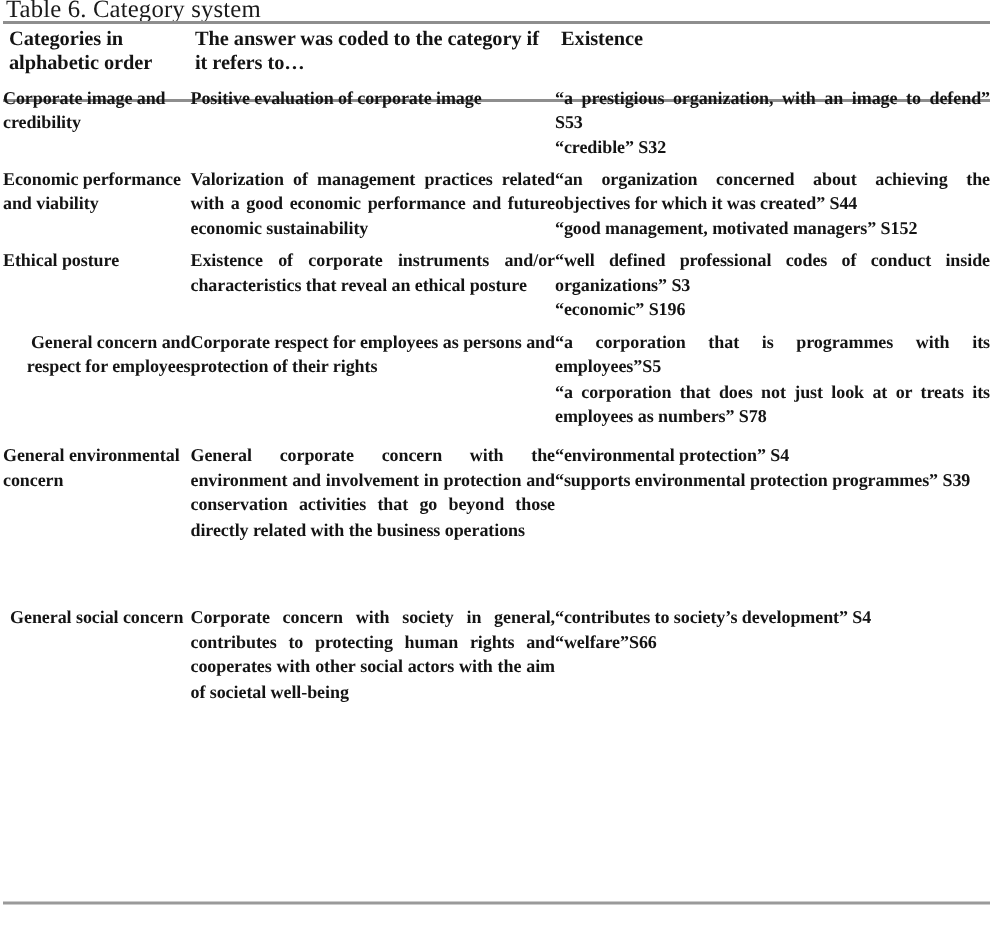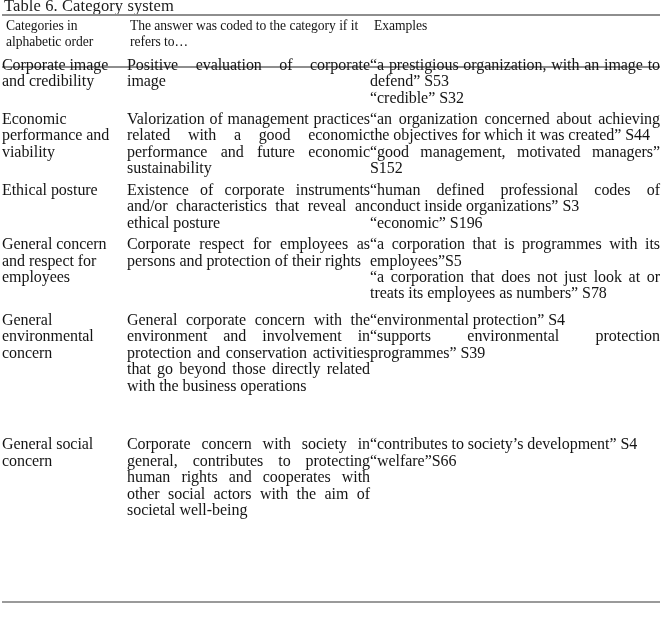--- a/index.html
+++ b/index.html
@@ -55,39 +55,39 @@
 
   table.tbl col.c1 { width: 125px; }
   table.tbl col.c2 { width: 243px; }
   table.tbl col.c3 { width: 290px; }
 
   table.tbl th,
   table.tbl td {
     vertical-align: top;
     padding: 0;
     border: 0;
-    font-weight: normal;
+    font-weight: bold;
     text-align: left;
   }
 
   
   .hdr td {
     font-weight: bold;
     font-size: 13.6px;
     line-height: 16.3px;
     letter-spacing: -0.05px;
     padding-bottom: 4px;
   }
   .hdr .h1 { padding-left: 4px; padding-right: 6px; }
   .hdr .h2 { padding-left: 3px; padding-right: 10px; }
   .hdr .h3 { padding-left: 4px; }
 
   
   .body-row td {
-    font-size: 16px;
+    font-size: 12px;
     line-height: 16.45px;
     letter-spacing: -0.05px;
   }
   .col-cat {
     padding-left: 4px;
     padding-right: 8px;
     text-align: left;
   }
   .col-def {
     padding-left: 3px;
@@ -127,21 +127,21 @@
   <table class="tbl">
     <colgroup>
       <col class="c1">
         <col class="c2">
         <col class="c3">
     </colgroup>
     <tbody id="tbody">
       <tr class="hdr">
         <td class="h1">Categories in alphabetic order</td>
         <td class="h2">The answer was coded to the category if it refers to…</td>
-        <td class="h3">Examples</td>
+        <td class="h3">Existence</td>
       </tr>
     <tr class="body-row">
           <td class="col-cat" style="padding-top: 6px;">Corporate image and credibility</td>
           <td class="col-def" style="padding-top: 6px;">
             <p class="j">Positive evaluation of corporate image</p>
           </td>
           <td class="col-ex" style="padding-top: 6px;">
             <p class="j">“a prestigious organization, with an image to defend” S53</p>
             <p class="j">“credible” S32</p>
           </td>
@@ -155,46 +155,46 @@
             <p class="j">“an organization concerned about achieving the objectives for which it was created” S44</p>
             <p class="j">“good management, motivated managers” S152</p>
           </td>
         </tr>
         <tr class="body-row">
           <td class="col-cat" style="padding-top: 5px;">Ethical posture</td>
           <td class="col-def" style="padding-top: 5px;">
             <p class="j">Existence of corporate instruments and/or characteristics that reveal an ethical posture</p>
           </td>
           <td class="col-ex" style="padding-top: 5px;">
-            <p class="j"> “human defined professional codes of conduct inside organizations” S3</p>
+            <p class="j"> “well defined professional codes of conduct inside organizations” S3</p>
             <p class="j"> “economic” S196</p>
           </td>
         </tr>
         <tr class="body-row">
-          <td class="col-cat" style="padding-top: 5px;">General concern and respect for employees</td>
+          <td class="col-cat" style="padding-top: 5px; text-align: right;">General concern and respect for employees</td>
           <td class="col-def" style="padding-top: 5px;">
             <p class="j">Corporate respect for employees as persons and protection of their rights</p>
           </td>
           <td class="col-ex" style="padding-top: 5px;">
             <p class="j">“a corporation that is programmes with its employees”S5</p>
             <p class="j">“a corporation that does not just look at or treats its employees as numbers” S78</p>
           </td>
         </tr>
         <tr class="body-row">
           <td class="col-cat" style="padding-top: 10px;">General environmental concern</td>
           <td class="col-def" style="padding-top: 10px;">
             <p class="j">General corporate concern with the environment and involvement in protection and conservation activities that go beyond those directly related with the business operations</p>
           </td>
           <td class="col-ex" style="padding-top: 10px;">
             <p class="j">“environmental protection” S4</p>
             <p class="j">“supports environmental protection programmes” S39</p>
           </td>
         </tr>
         <tr class="body-row">
-          <td class="col-cat" style="padding-top: 42px;">General social concern</td>
+          <td class="col-cat" style="padding-top: 42px; text-align: center;">General social concern</td>
           <td class="col-def" style="padding-top: 42px;">
             <p class="j">Corporate concern with society in general, contributes to protecting human rights and cooperates with other social actors with the aim of societal well-being</p>
           </td>
           <td class="col-ex" style="padding-top: 42px;">
             <p class="j">“contributes to society’s development” S4</p>
             <p class="j">“welfare”S66</p>
           </td>
         </tr>
       </tbody>
   </table>

